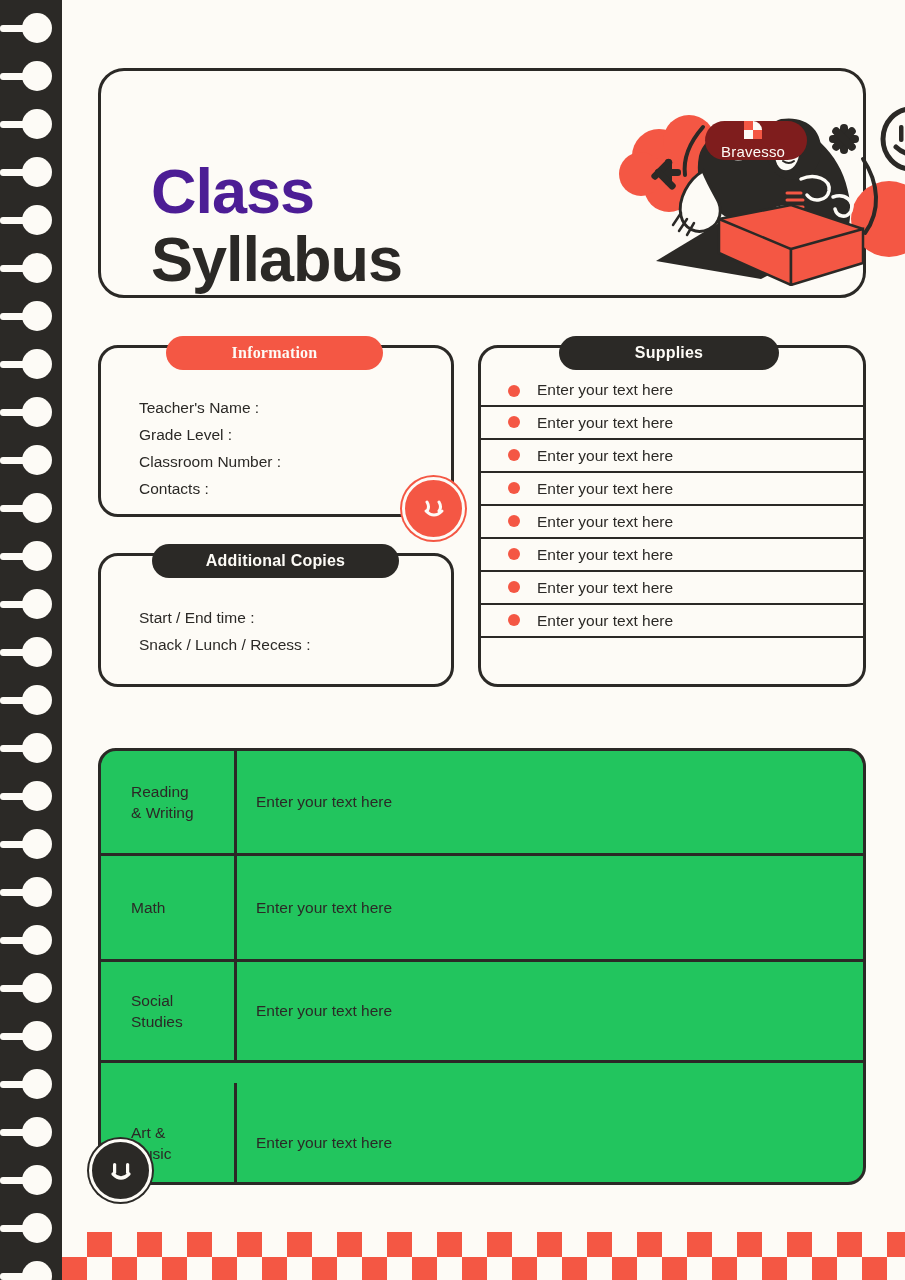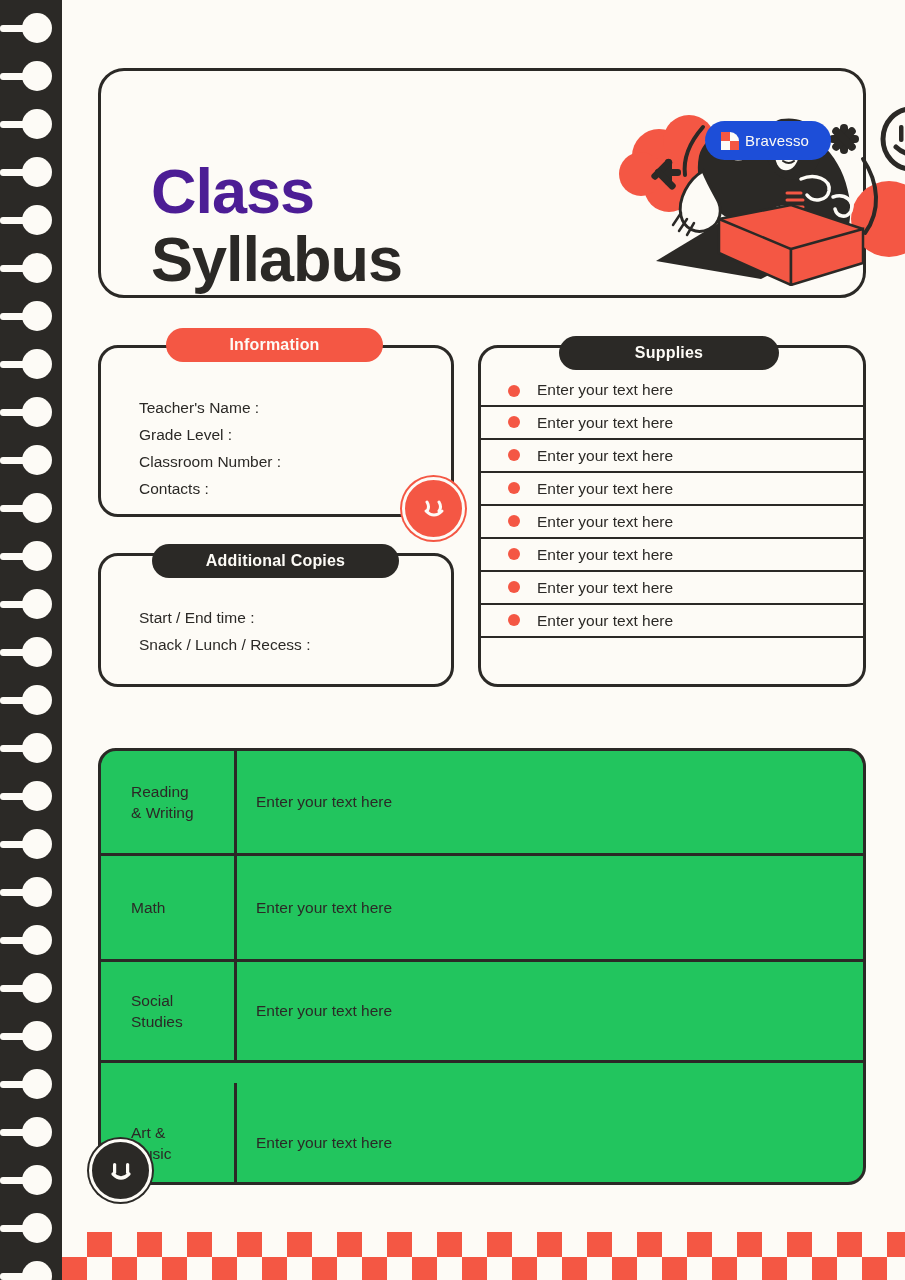--- a/index.html
+++ b/index.html
@@ -61,24 +61,25 @@
   }
   .title-1 { color: #4c1d95; margin-top: 48px; }
   .title-2 { color: #2B2926; }
 
   
   #brand-pill {
     position: absolute;
     left: 604px; top: 50px;
     height: 39px;
     padding: 0 22px 0 16px;
-    background: #1d4ed8;
+    background: #7f1d1d;
     border-radius: 20px;
     display: flex; align-items: center; gap: 6px;
     z-index: 10;
+    flex-direction: column;
   }
   #brand-name { color: #FDFBF6; font-size: 15px; letter-spacing: .2px; }
   .logo-mark {
     position: relative;
     width: 18px; height: 18px;
   }
   .logo-mark i { position: absolute; display: block; }
   .lm-a { left: 0; top: 0; width: 9px; height: 9px; background: #F45744; }
   .lm-b { left: 9px; top: 0; width: 9px; height: 18px; background: #FDFBF6; border-radius: 0 9px 9px 0; }
   .lm-c { left: 0; top: 9px; width: 9px; height: 9px; background: #FDFBF6; }
@@ -118,21 +119,21 @@
   }
   .field-line {
     font-size: 15.5px;
     color: #2B2926;
     line-height: 27px;
     white-space: nowrap;
   }
 
   
   #info-card { left: 98px; top: 345px; width: 356px; height: 172px; }
-  #info-pill { left: 166px; top: 328px; width: 217px; }
+  #info-pill { left: 166px; top: 336px; width: 217px; font-family: Liberation Serif, serif; }
   #info-fields { top: 46px; }
 
   
   #addl-card { left: 98px; top: 553px; width: 356px; height: 134px; }
   #addl-pill { left: 152px; top: 544px; width: 247px; }
   #addl-fields { top: 48px; }
 
   
   #supplies-card { left: 478px; top: 345px; width: 388px; height: 342px; overflow: hidden; }
   #supplies-pill { left: 559px; top: 336px; width: 220px; }

